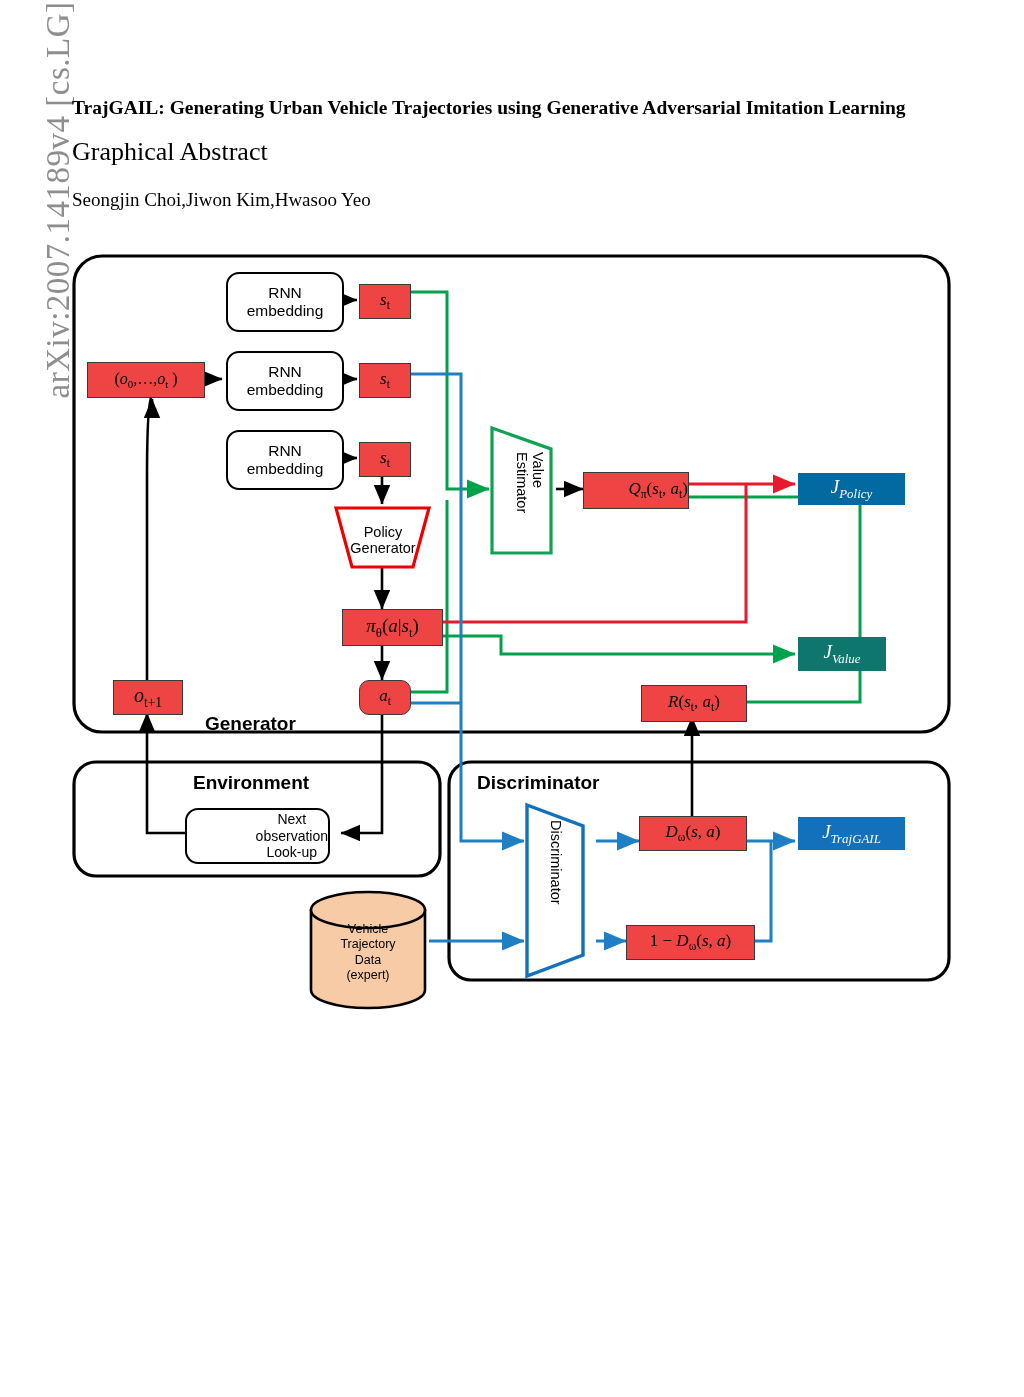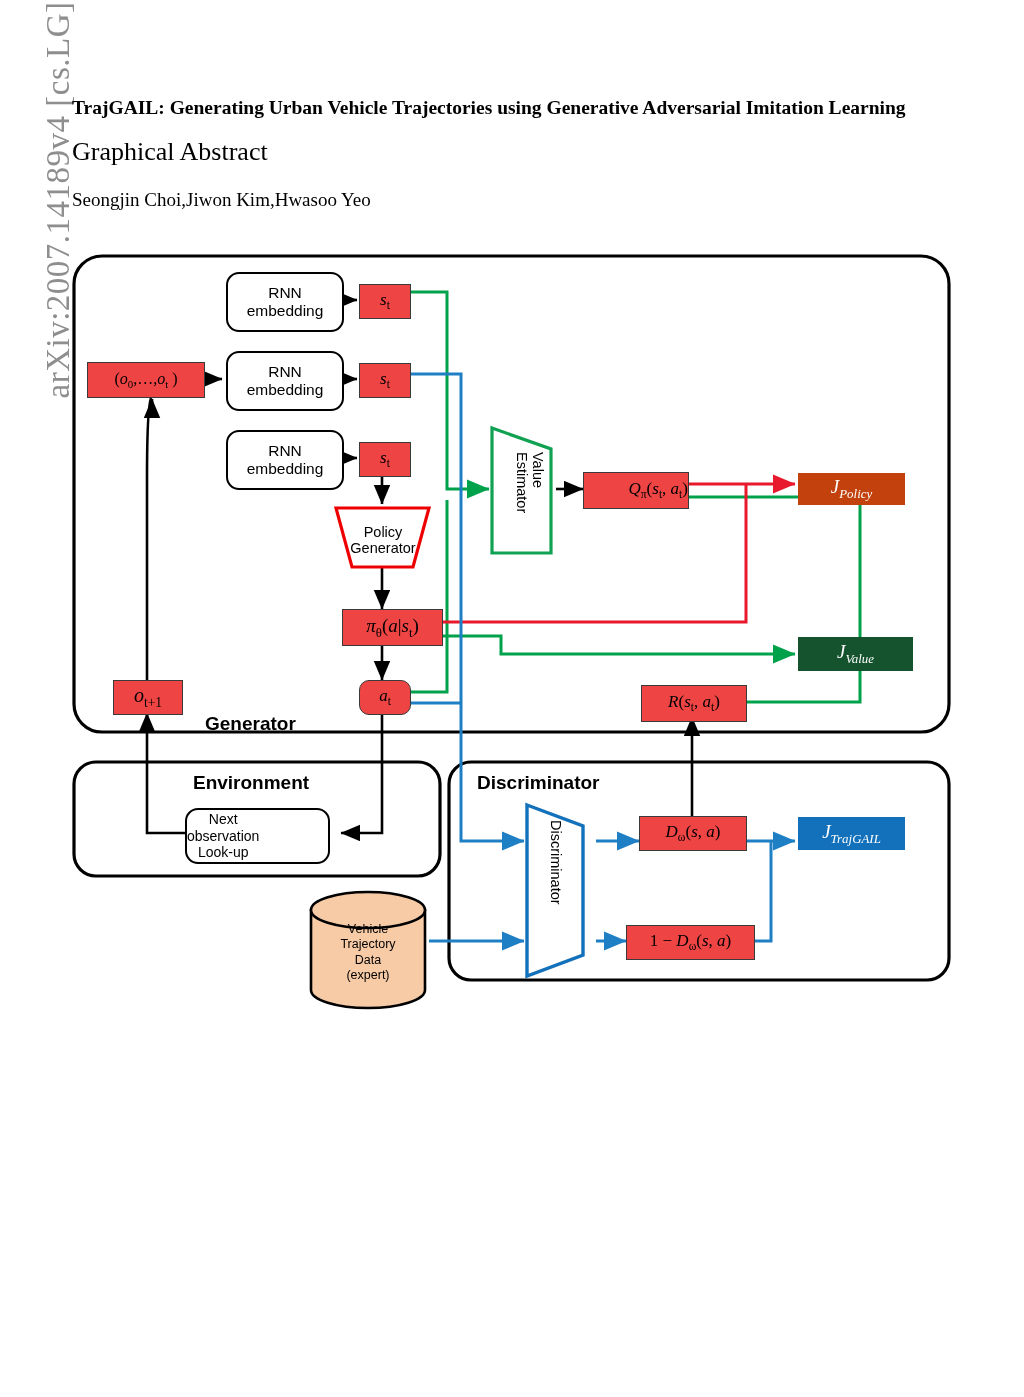--- a/index.html
+++ b/index.html
@@ -25,21 +25,21 @@
   svg{position:absolute;left:0;top:0;width:1024px;height:1397px;overflow:visible;}
 
   .lbl{position:absolute;display:flex;align-items:center;justify-content:center;
        text-align:center;line-height:1.12;}
 
   
   .node{position:absolute;background:#ef4444;border:1.6px solid #3a3a3a;
         display:flex;align-items:center;justify-content:center;
         text-align:center;line-height:1.15;font-family:"Liberation Serif", serif;}
   .rnn{position:absolute;background:#fff;border:2.6px solid #000;border-radius:13px;
-       display:flex;align-items:center;justify-content:flex-start;text-align:center;
+       display:flex;align-items:center;justify-content:flex-end;text-align:center;
        font-size:15.5px;line-height:1.18;font-family:"Liberation Sans", sans-serif;}
 
   .grpname{position:absolute;font-weight:bold;font-size:19px;
            font-family:"Liberation Sans", sans-serif;}
 
   .jbox{position:absolute;display:flex;align-items:center;justify-content:center;
         color:#fff;font-style:italic;font-family:"Liberation Serif", serif;font-size:19px;}
   .vrot{position:absolute;writing-mode:vertical-rl;text-orientation:mixed;
         font-size:14.5px;font-family:"Liberation Sans", sans-serif;white-space:nowrap;}
   .dbtxt{position:absolute;text-align:center;font-size:12.5px;line-height:1.22;
@@ -210,23 +210,23 @@
 </div>
 
 <div class="node" style="left:626px;top:925px;width:127px;height:33px;font-size:17px;">
   <span>1 − <i>D</i><span class="sub">ω</span>(<i>s</i>, <i>a</i>)</span>
 </div>
 
 <div class="dbtxt" style="left:311px;top:922px;width:114px;">
   Vehicle<br>Trajectory<br>Data<br>(expert)
 </div>
 
-<div class="jbox" style="left:798px;top:473px;width:107px;height:32px;background:#c2410c;">
+<div class="jbox" style="left:798px;top:473px;width:107px;height:32px;background:#0369a1;">
   <span><i>J</i><span class="sub">Policy</span></span>
 </div>
-<div class="jbox" style="left:798px;top:637px;width:115px;height:34px;background:#14532d;">
+<div class="jbox" style="left:798px;top:637px;width:88px;height:34px;background:#0f766e;">
   <span><i>J</i><span class="sub">Value</span></span>
 </div>
 <div class="jbox" style="left:798px;top:817px;width:107px;height:33px;background:#1271BA;">
   <span><i>J</i><span class="sub">TrajGAIL</span></span>
 </div>
 
 </div>
 
 </body></html>

